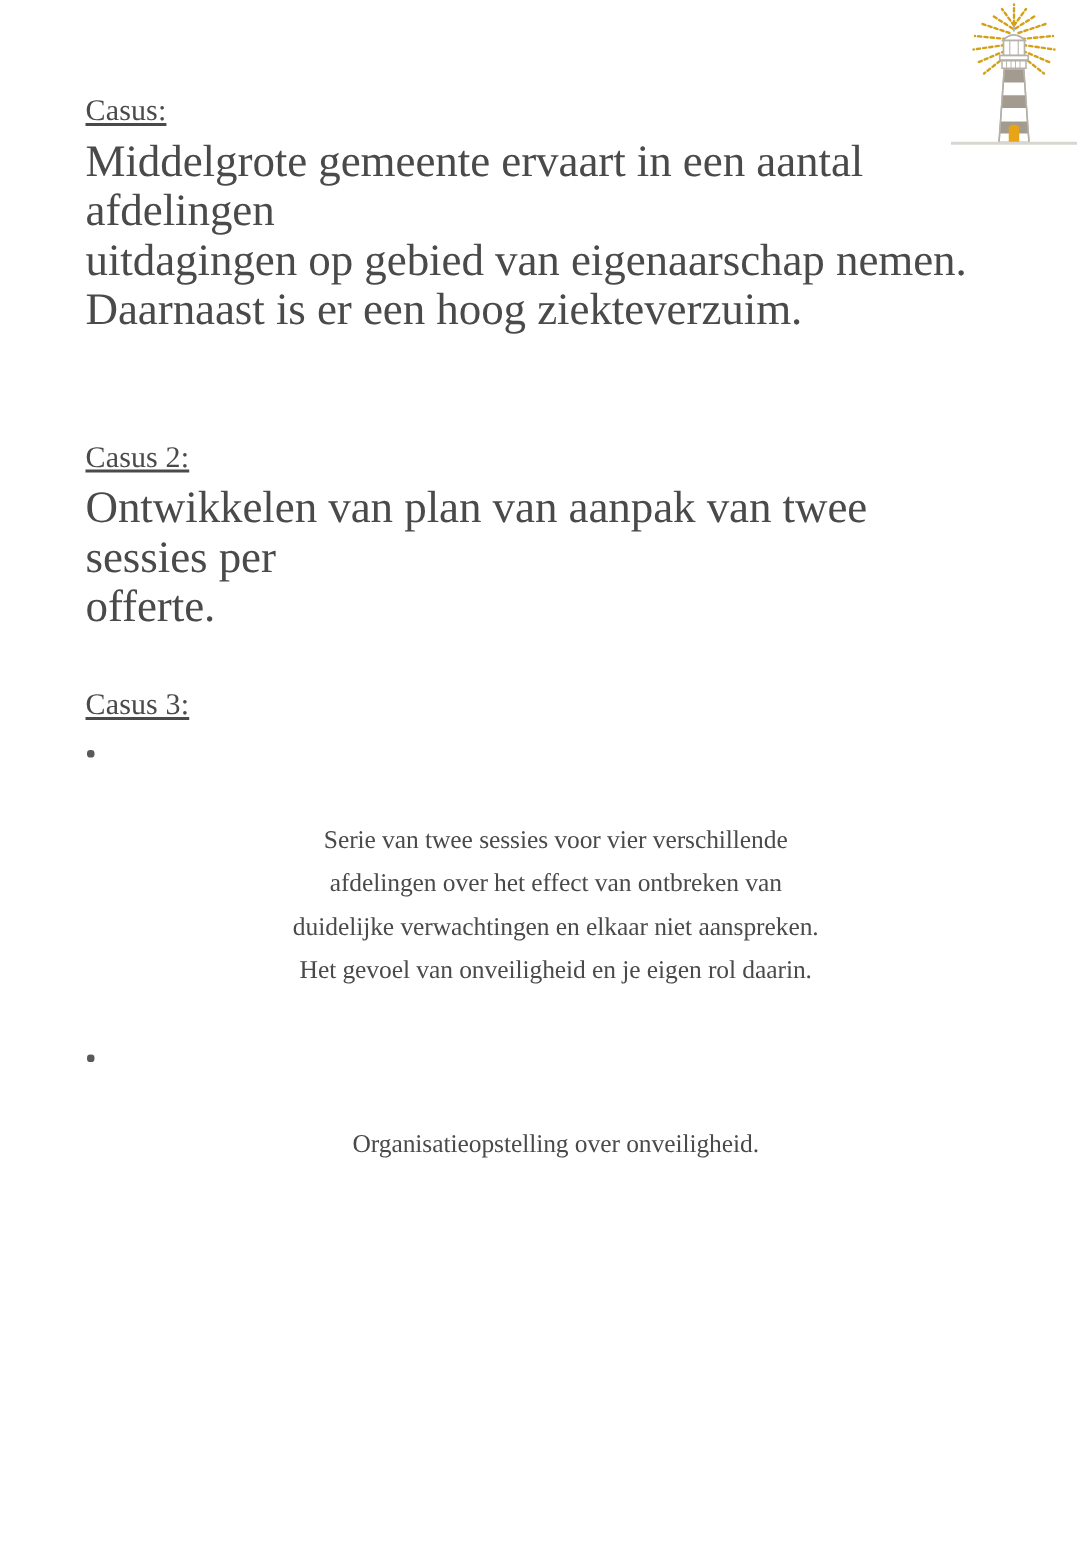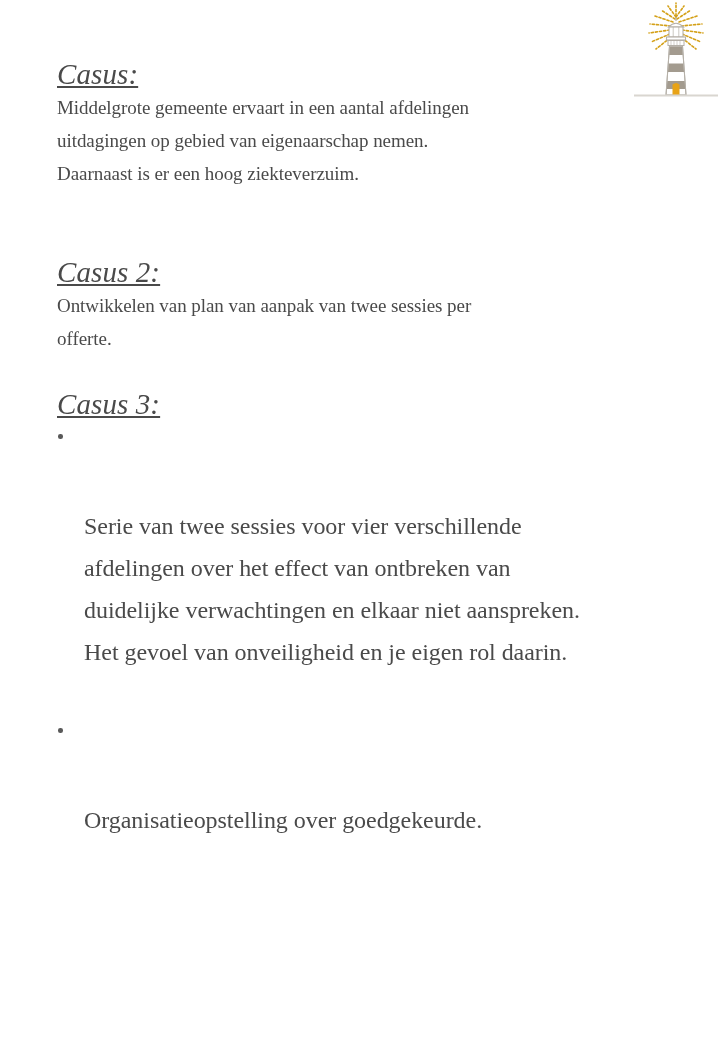--- a/index.html
+++ b/index.html
@@ -30,50 +30,50 @@
   #page {
     position: absolute;
     top: 58px;
     left: 57px;
     width: 600px;
   }
 
   .block { margin: 0 0 0 0; }
 
   .heading {
-    font-style: italic;
     text-decoration: underline;
     text-underline-offset: 2px;
-    font-size: 29px;
+    font-size: 20px;
     line-height: 33px;
     letter-spacing: 0.1px;
     white-space: pre;
   }
 
   .para {
-    font-size: 19px;
+    font-size: 30px;
     line-height: 33px;
     letter-spacing: -0.05px;
     white-space: pre-line;
   }
 
   .spacer { height: 33px; }
 
   ul.bullets {
     list-style: none;
     margin: 0;
     padding: 0;
   }
   ul.bullets > li {
     position: relative;
     padding-left: 27px;
-    font-size: 24px;
-    line-height: 42px;
+    font-size: 17px;
+    line-height: 29px;
     letter-spacing: -0.05px;
     white-space: pre-line;
+    text-align: center;
   }
   ul.bullets > li > .dot {
     position: absolute;
     left: 1px;
     top: 13px;
     width: 4.5px;
     height: 4.5px;
     border-radius: 50%;
     background: #595959;
   }
@@ -163,18 +163,18 @@
     <ul class="bullets">
       <li>
         <span class="dot"></span>
         <span class="txt">Serie van twee sessies voor vier verschillende
 afdelingen over het effect van ontbreken van
 duidelijke verwachtingen en elkaar niet aanspreken.
 Het gevoel van onveiligheid en je eigen rol daarin.</span>
       </li>
       <li>
         <span class="dot"></span>
-        <span class="txt">Organisatieopstelling over goedgekeurde.</span>
+        <span class="txt">Organisatieopstelling over onveiligheid.</span>
       </li>
     </ul>
   </div>
 
 </div>
 
 </body></html>

